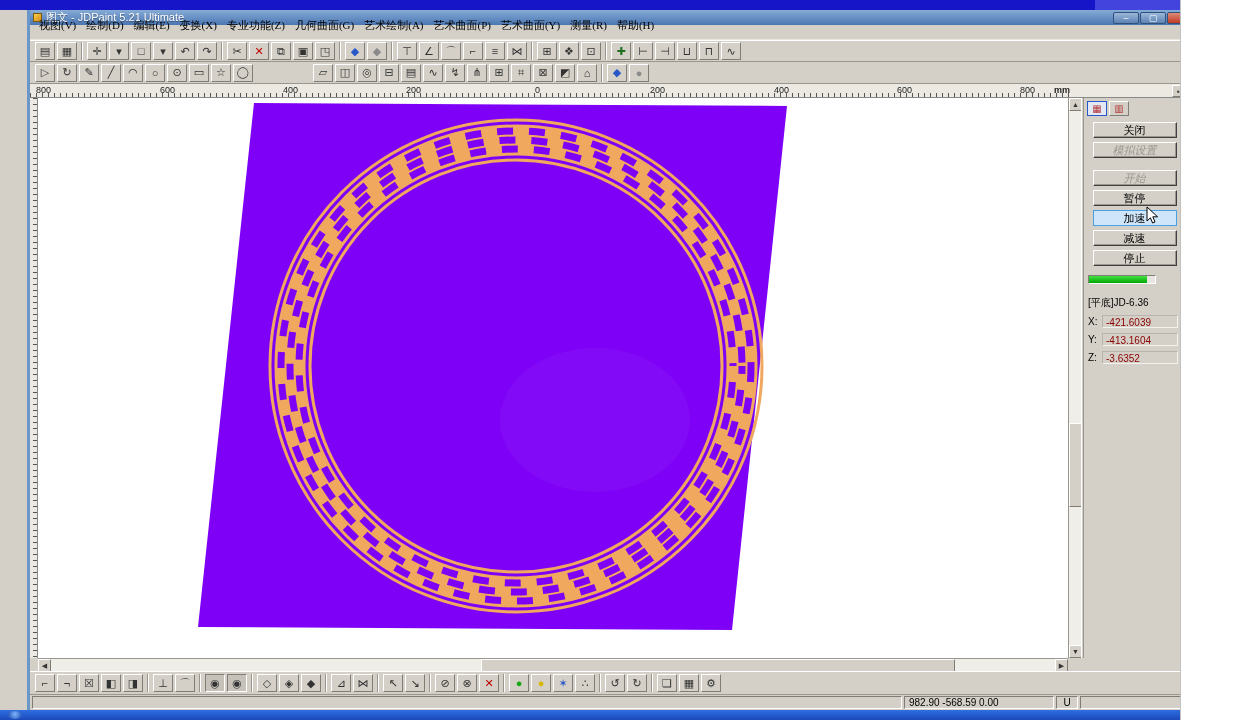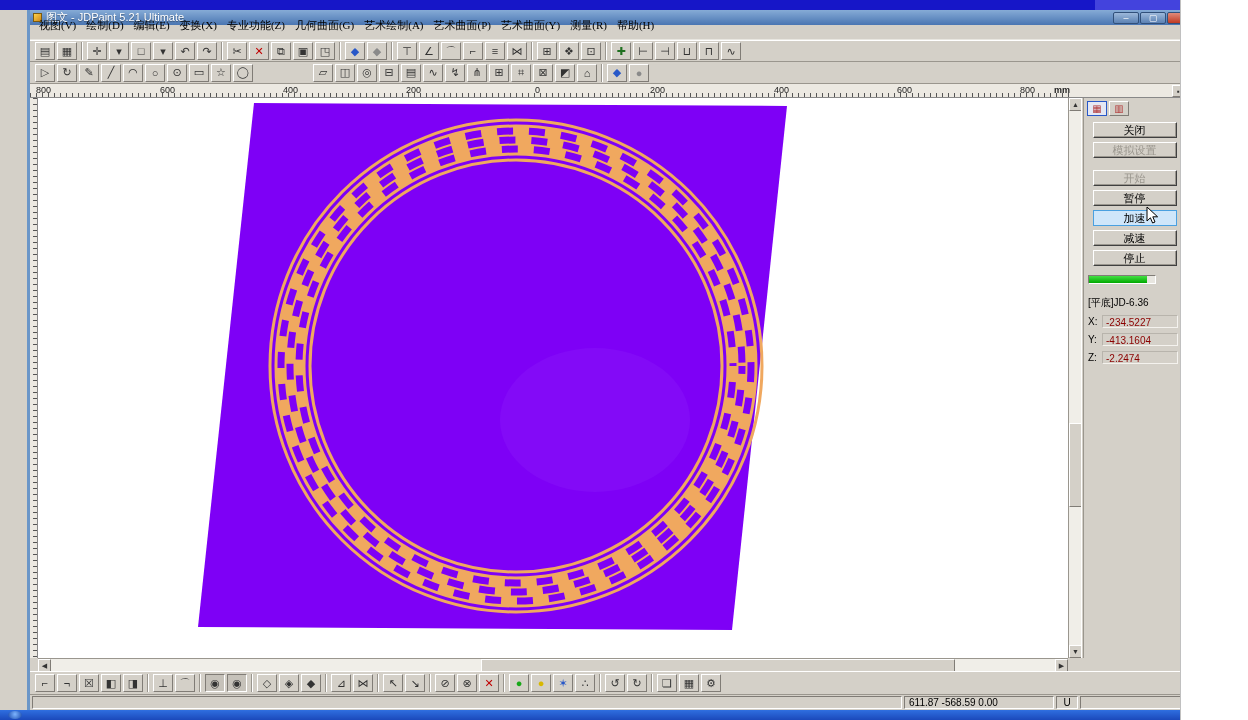--- a/index.html
+++ b/index.html
@@ -60,21 +60,21 @@
   .hthumb { position:absolute; top:0; left:43%; width:46%; height:13px; background:#d4d0c8; border:1px solid; border-color:#fff #807c76 #807c76 #fff; }
 
   
   .panel-divider { position:absolute; left:1051px; top:0; width:2px; height:560px; background:#d4d0c8; border-left:1px solid #fff; }
   .sim-panel { position:absolute; left:1053px; top:0; width:102px; height:560px; background:#d4d0c8; border-left:1px solid #9a968e; }
   .sim-tabs { display:flex; gap:2px; padding:3px 0 2px 3px; }
   .sim-tab { width:20px; height:15px; font-size:10px; line-height:14px; text-align:center; background:#d4d0c8; border:1px solid; border-color:#fff #807c76 #807c76 #fff; color:#b03030; }
   .sim-tab.active { border-color:#2858c8; background:#e4e8f4; }
   .sim-buttons { display:flex; flex-direction:column; align-items:center; padding-top:4px; }
   .sim-btn { width:84px; height:16px; margin-bottom:4px; font-size:11px; line-height:14px; text-align:center; color:#000; background:#d4d0c8; border:1px solid; border-color:#ffffff #404040 #404040 #ffffff; box-shadow:inset -1px -1px 0 #9a968e; cursor:default; }
-  .sim-btn.disabled { color:#9a968e; }
+  .sim-btn.disabled { color:#9a968e;font-style:italic; }
   .sim-btn.active { background:#cfe6fa; border-color:#4aa0e0; box-shadow:none; }
   .sim-btn.gap-before { margin-top:8px; }
   .progress-wrap { width:68px; height:9px; margin:5px 0 0 4px; background:#e8e6e0; border:1px solid; border-color:#807c76 #fff #fff #807c76; }
   .progress-fill { height:100%; background:linear-gradient(180deg,#44e044,#00a800); }
   .tool-label { font-size:10px; color:#000; padding:12px 0 0 4px; white-space:nowrap; }
   .coord-row { display:flex; align-items:center; padding:5px 0 0 4px; }
   .coord-axis { font-size:10px; color:#000; width:14px; }
   .coord-value { font-size:10px; color:#8b0000; width:76px; height:13px; line-height:13px; padding-left:3px; background:#d4d0c8; border:1px solid; border-color:#b8b4ac #f4f2ee #f4f2ee #b8b4ac; white-space:nowrap; }
   .cursor-arrow { position:absolute; left:62px; top:108px; z-index:20; }
 
@@ -266,29 +266,29 @@
             <div class="sim-btn">减速</div>
             <div class="sim-btn">停止</div>
           </div>
         <div class="progress-wrap">
           <div class="progress-fill" id="progress-fill" style="width: 88%;"></div>
         </div>
         <div class="tool-label">[平底]JD-6.36</div>
         <div id="coord-rows">
             <div class="coord-row">
               <span class="coord-axis">X:</span>
-              <span class="coord-value">-234.5227</span>
+              <span class="coord-value">-421.6039</span>
             </div>
             <div class="coord-row">
               <span class="coord-axis">Y:</span>
               <span class="coord-value">-413.1604</span>
             </div>
             <div class="coord-row">
               <span class="coord-axis">Z:</span>
-              <span class="coord-value">-2.2474</span>
+              <span class="coord-value">-3.6352</span>
             </div>
           </div>
         <svg class="cursor-arrow" width="14" height="20" viewBox="0 0 14 20">
           <polygon points="1,1 1,15 4.4,11.8 6.6,17 9,16 6.8,10.8 11.6,10.8" fill="#ffffff" stroke="#000000" stroke-width="1"></polygon>
         </svg>
       </div>
 
       <div class="palette" id="palette">
           <div class="pal-btn">✎</div>
           <div class="pal-btn red">▼</div>
@@ -369,21 +369,21 @@
         <div class="tbtn">↺</div>
         <div class="tbtn">↻</div>
         <div class="tsep"></div>
         <div class="tbtn">❏</div>
         <div class="tbtn">▦</div>
         <div class="tbtn">⚙</div>
       </div>
 
     <div class="statusbar">
       <div class="status-cell status-spacer"></div>
-      <div class="status-cell status-coords">611.87 -568.59 0.00</div>
+      <div class="status-cell status-coords">982.90 -568.59 0.00</div>
       <div class="status-cell status-u">U</div>
       <div class="status-cell status-end"></div>
     </div>
 
   </div>
 
   <div class="taskbar">
     <div class="start-orb"></div>
   </div>
 

